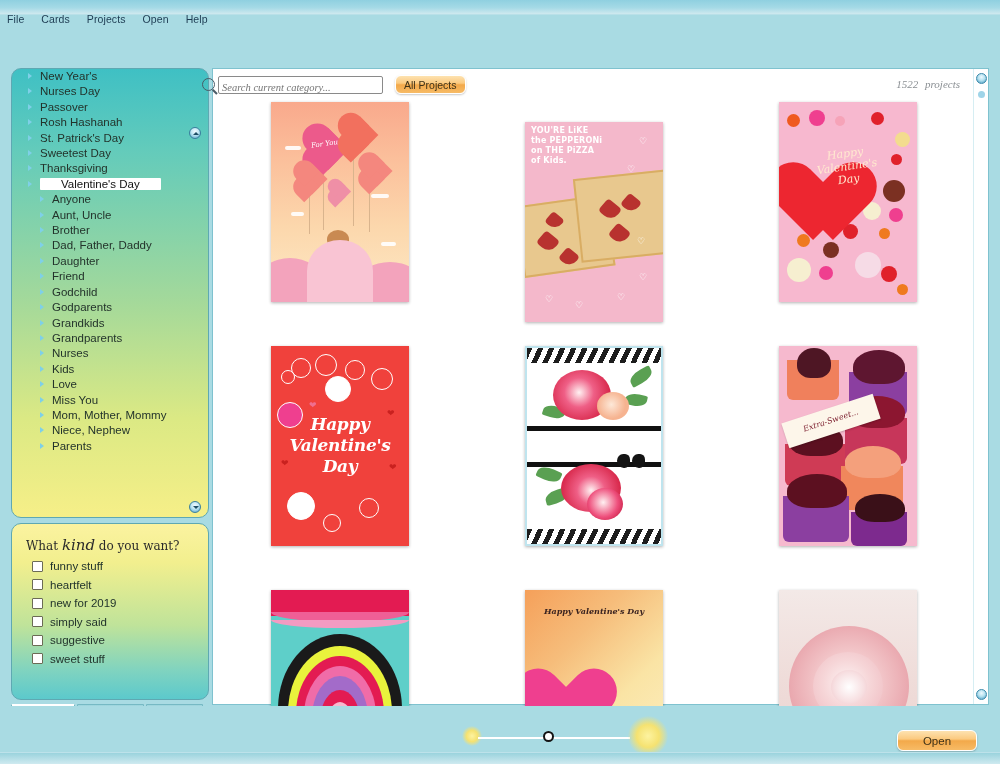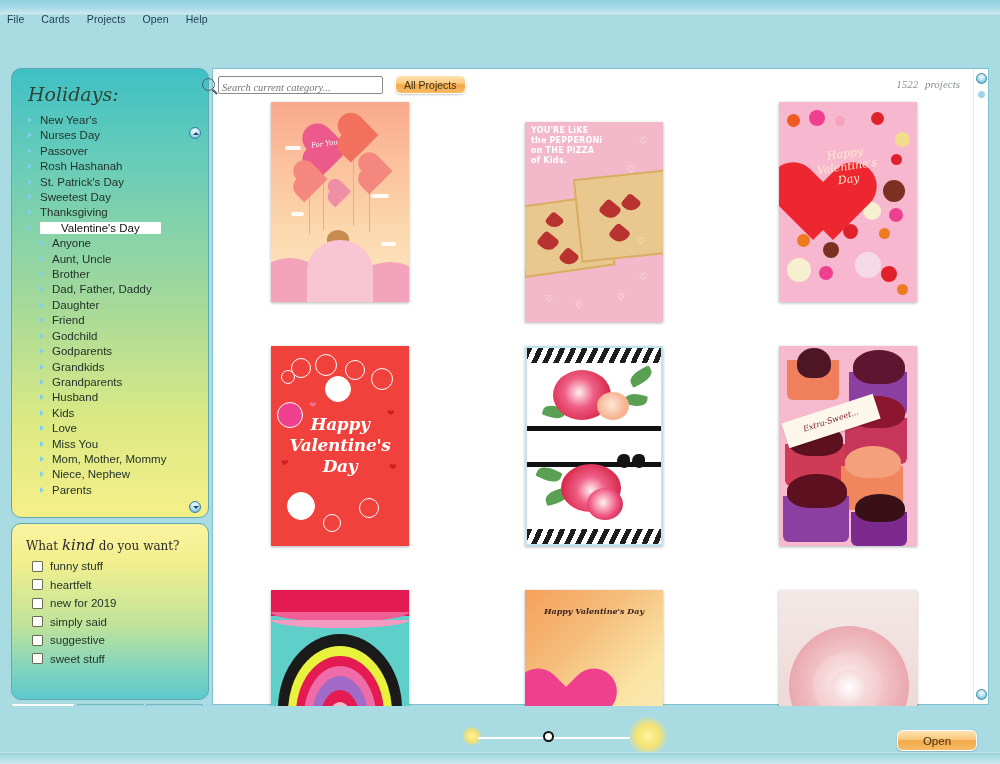--- a/index.html
+++ b/index.html
@@ -281,41 +281,40 @@
     <span>Cards</span>
     <span>Projects</span>
     <span>Open</span>
     <span>Help</span>
   </div>
 
 
   <div class="sidebar">
 
     <div class="panel-holidays">
-      <div class="panel-title">Holidays:</div>
       <div class="h-list" id="holiday-list">
           <div class="h-item"><span class="arrow"></span><span class="label">New Year's</span></div>
           <div class="h-item"><span class="arrow"></span><span class="label">Nurses Day</span></div>
           <div class="h-item"><span class="arrow"></span><span class="label">Passover</span></div>
           <div class="h-item"><span class="arrow"></span><span class="label">Rosh Hashanah</span></div>
           <div class="h-item"><span class="arrow"></span><span class="label">St. Patrick's Day</span></div>
           <div class="h-item"><span class="arrow"></span><span class="label">Sweetest Day</span></div>
           <div class="h-item"><span class="arrow"></span><span class="label">Thanksgiving</span></div>
           <div class="h-item selected"><span class="arrow"></span><span class="label">Valentine's Day</span></div>
           <div class="h-item sub"><span class="arrow"></span><span class="label">Anyone</span></div>
           <div class="h-item sub"><span class="arrow"></span><span class="label">Aunt, Uncle</span></div>
           <div class="h-item sub"><span class="arrow"></span><span class="label">Brother</span></div>
           <div class="h-item sub"><span class="arrow"></span><span class="label">Dad, Father, Daddy</span></div>
           <div class="h-item sub"><span class="arrow"></span><span class="label">Daughter</span></div>
           <div class="h-item sub"><span class="arrow"></span><span class="label">Friend</span></div>
           <div class="h-item sub"><span class="arrow"></span><span class="label">Godchild</span></div>
           <div class="h-item sub"><span class="arrow"></span><span class="label">Godparents</span></div>
           <div class="h-item sub"><span class="arrow"></span><span class="label">Grandkids</span></div>
           <div class="h-item sub"><span class="arrow"></span><span class="label">Grandparents</span></div>
-          <div class="h-item sub"><span class="arrow"></span><span class="label">Husband</span></div>
+          <div class="h-item sub"><span class="arrow"></span><span class="label">Nurses</span></div>
           <div class="h-item sub"><span class="arrow"></span><span class="label">Kids</span></div>
           <div class="h-item sub"><span class="arrow"></span><span class="label">Love</span></div>
           <div class="h-item sub"><span class="arrow"></span><span class="label">Miss You</span></div>
           <div class="h-item sub"><span class="arrow"></span><span class="label">Mom, Mother, Mommy</span></div>
           <div class="h-item sub"><span class="arrow"></span><span class="label">Niece, Nephew</span></div>
           <div class="h-item sub"><span class="arrow"></span><span class="label">Parents</span></div>
         </div>
       <div class="scroll-circle up" id="holiday-scroll-up"></div>
       <div class="scroll-circle down" id="holiday-scroll-down"></div>
     </div>

